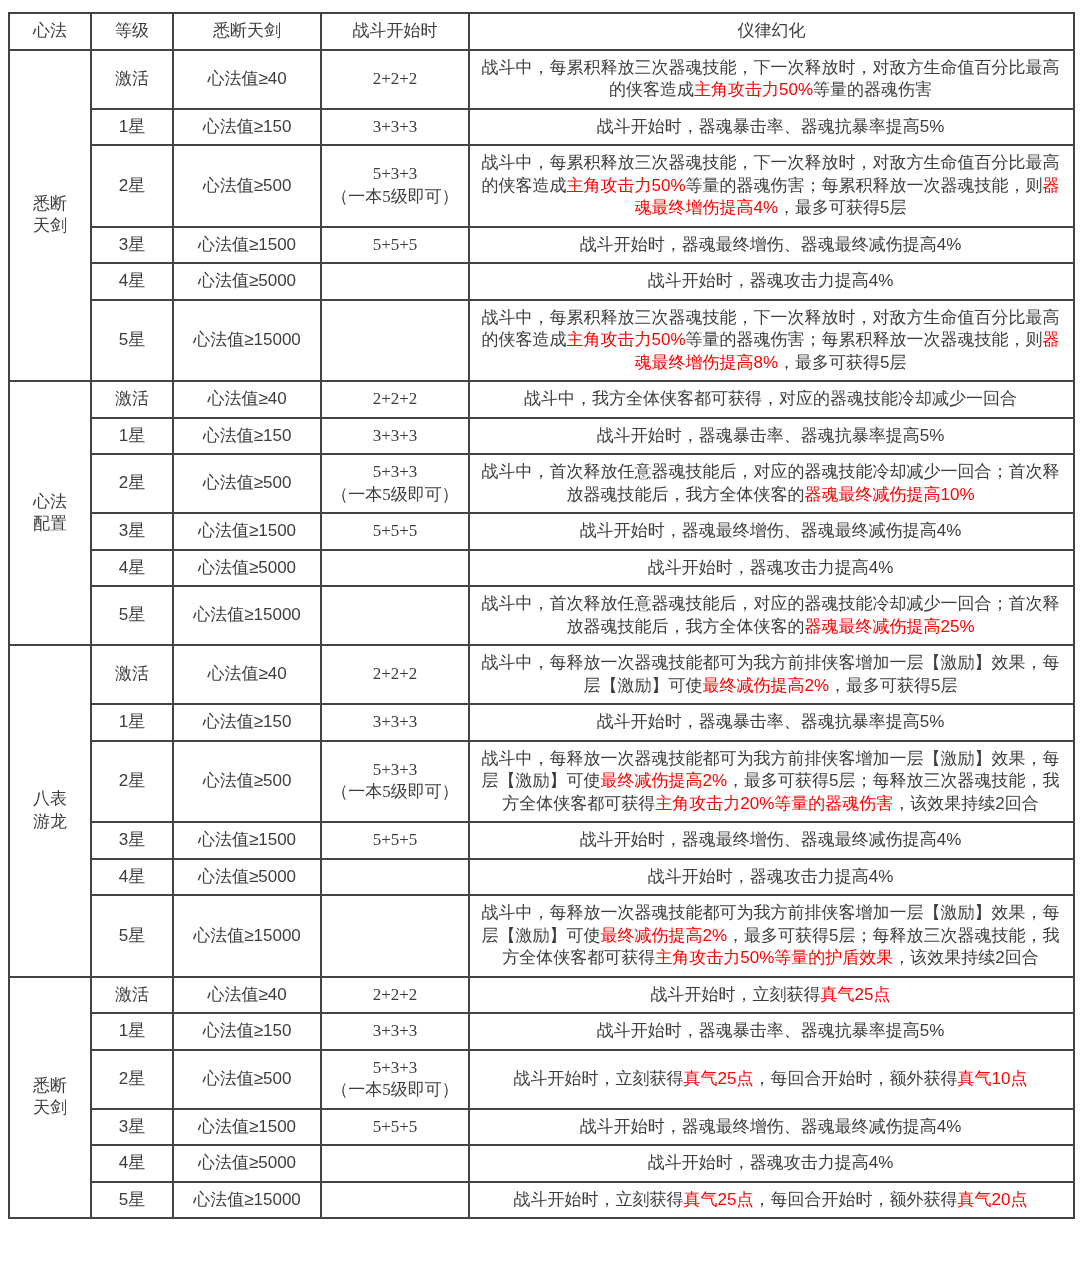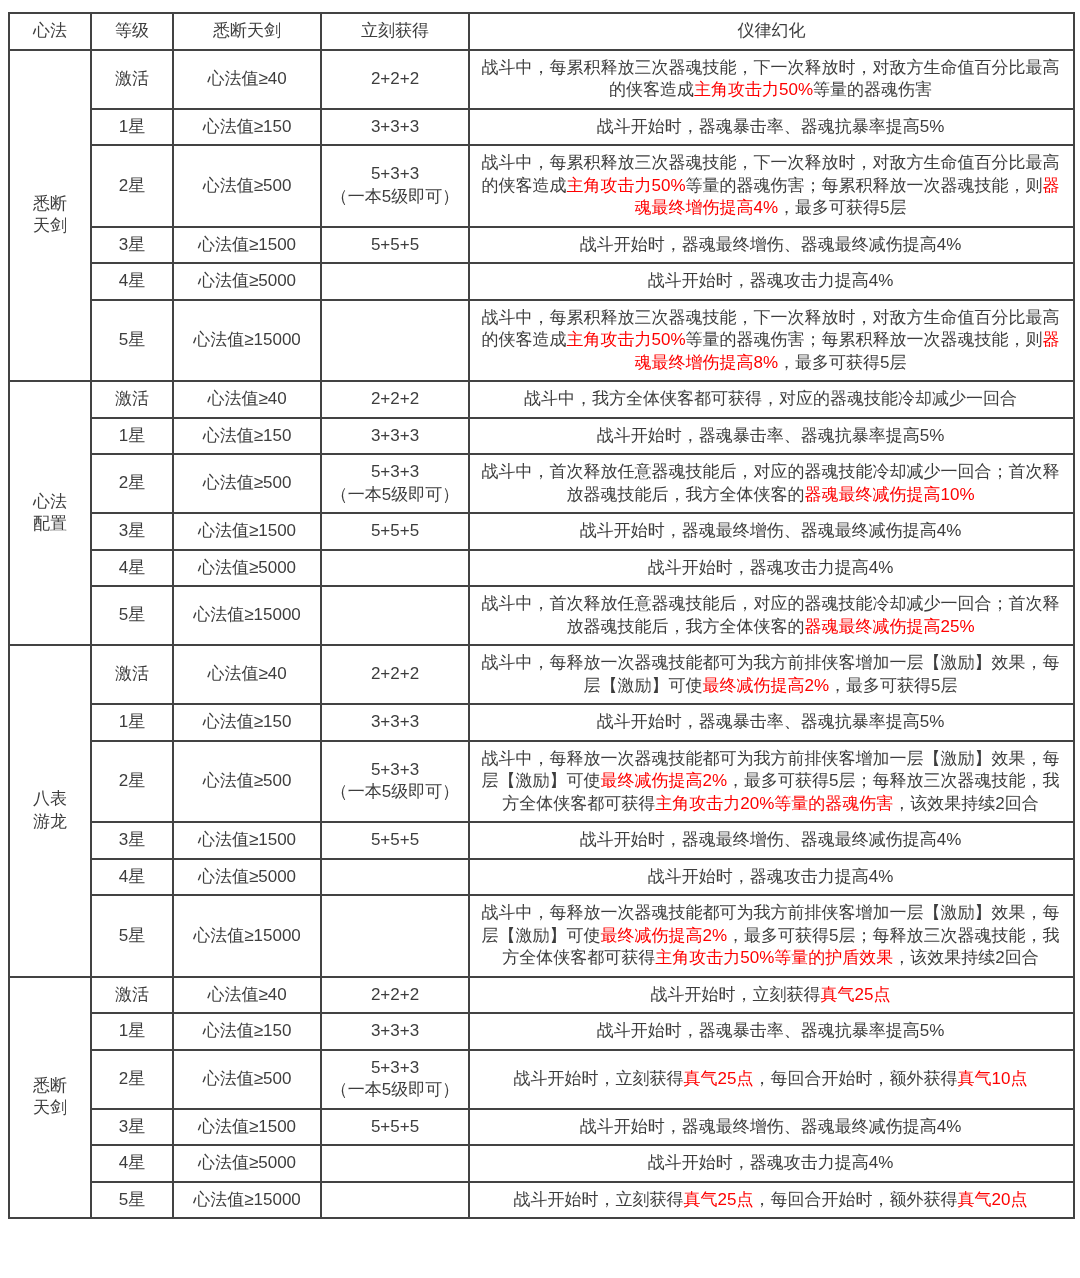--- a/index.html
+++ b/index.html
@@ -36,39 +36,39 @@
   col.c-level  { width: 82px; }
   col.c-cond   { width: 148px; }
   col.c-config { width: 148px; }
   col.c-effect { width: 605px; }
   td.effect-cell {
     text-align: center;
     padding: 6px 12px 6px 10px;
   }
   td.name-cell { padding: 6px 15px; }
   span.red { color: var(--red); }
-  .config-line { text-align: center; }
+  .config-line { text-align: center; font-family: Liberation Serif, serif; }
 </style>
 </head>
 <body>
 
 <table class="xinfa">
   <colgroup>
     <col class="c-name">
     <col class="c-level">
     <col class="c-cond">
     <col class="c-config">
     <col class="c-effect">
   </colgroup>
   <thead>
     <tr>
       <th>心法</th>
       <th>等级</th>
       <th>悉断天剑</th>
-      <th>立刻获得</th>
+      <th>战斗开始时</th>
       <th>仪律幻化</th>
     </tr>
   </thead>
   <tbody id="table-body">
       <tr>
         <td class="name-cell" rowspan="6">悉断天剑</td>
         <td>激活</td>
         <td>心法值≥40</td>
         <td>
           <div class="config-line">2+2+2</div>

